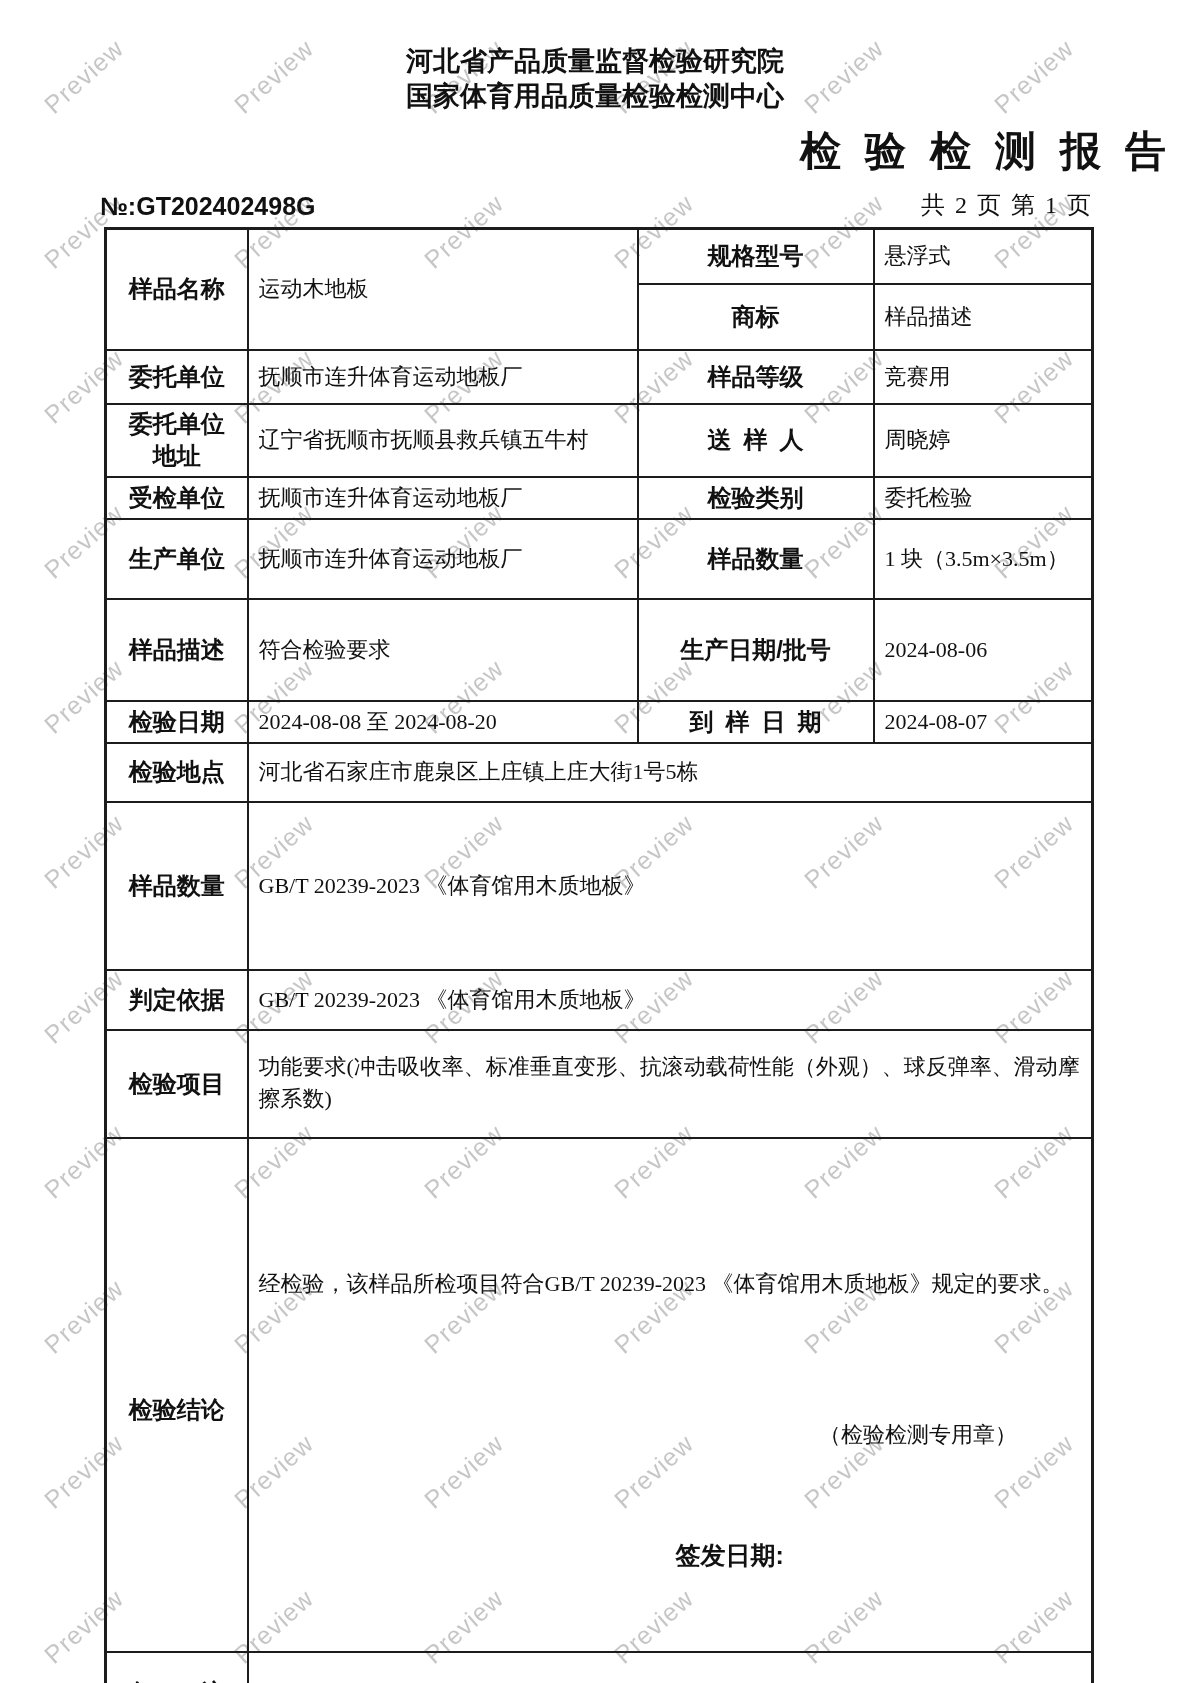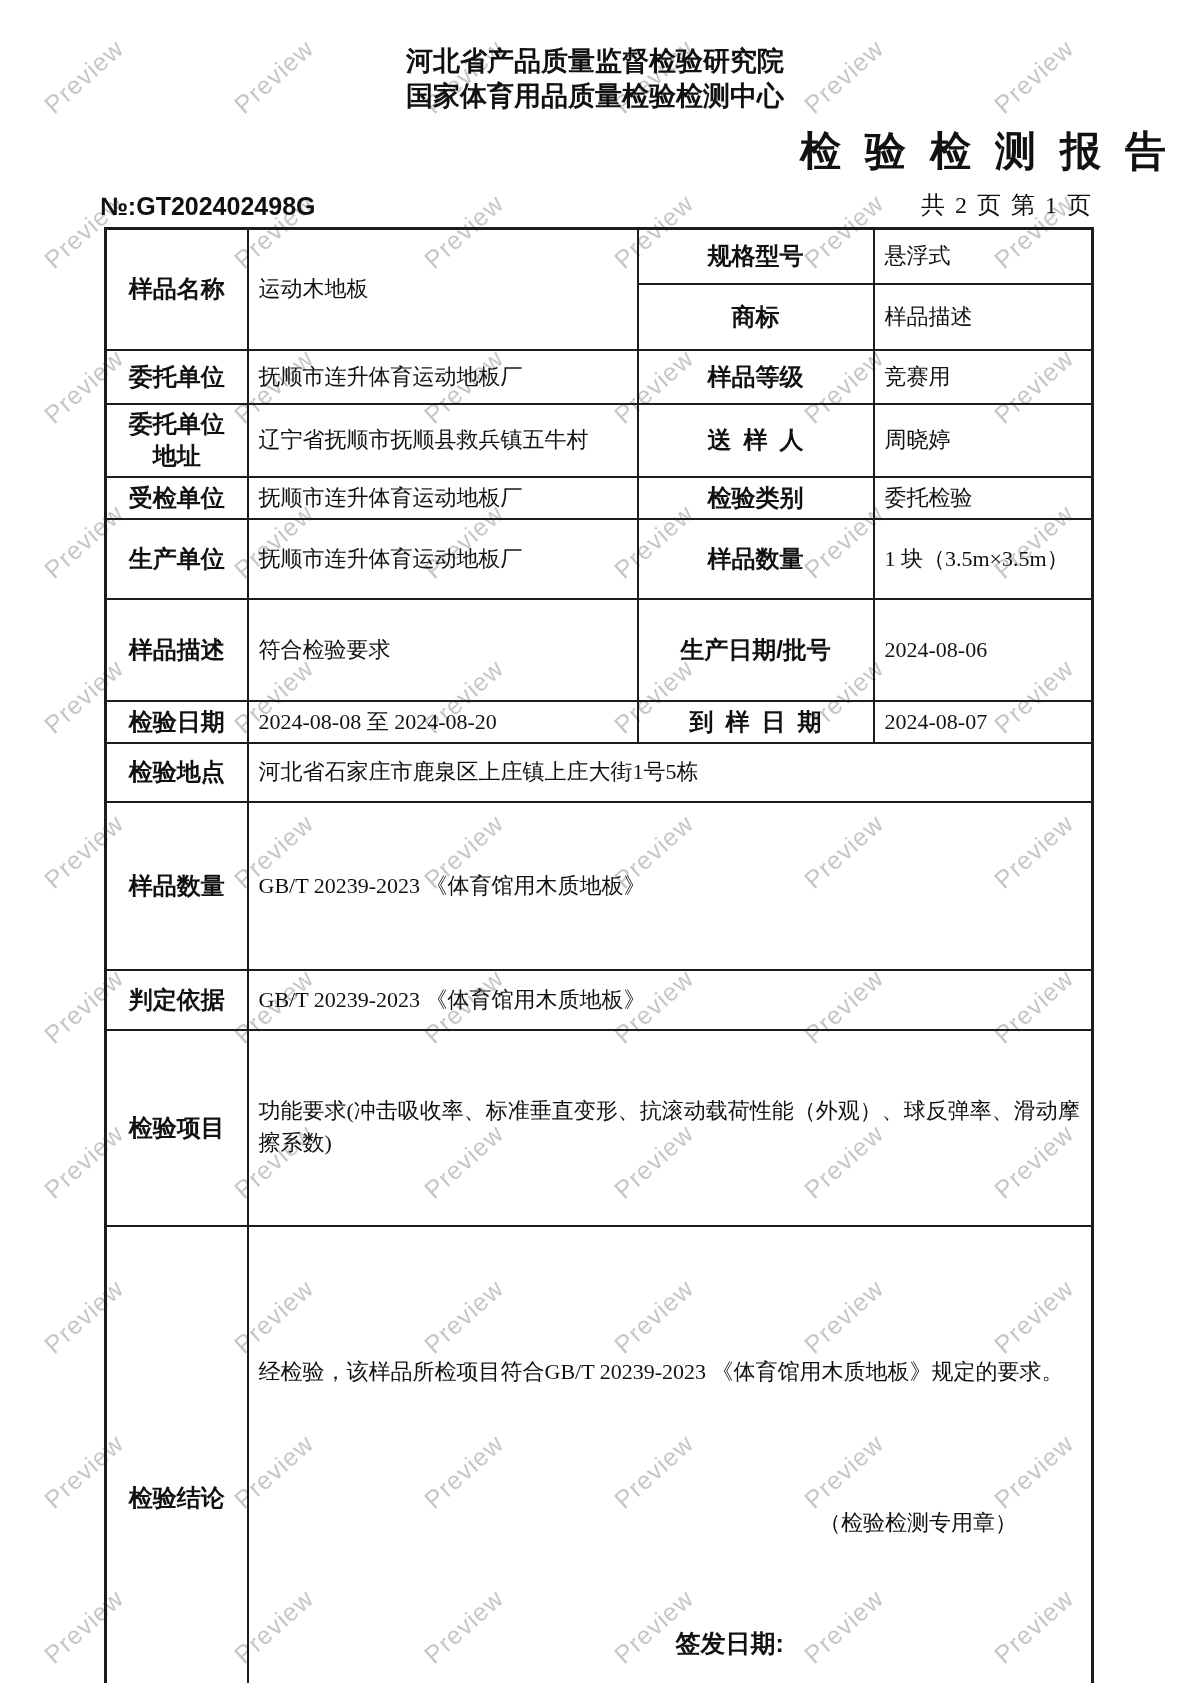--- a/index.html
+++ b/index.html
@@ -91,21 +91,21 @@
   tr.r1b  { height: 66px; }
   tr.r2   { height: 54px; }
   tr.r3   { height: 73px; }
   tr.r4   { height: 38px; margin-top: 48px; }
   tr.r5   { height: 80px; }
   tr.r6   { height: 102px; }
   tr.r7   { height: 34px; }
   tr.r8   { height: 59px; }
   tr.r9   { height: 168px; }
   tr.r10  { height: 60px; }
-  tr.r11  { height: 196px; }
+  tr.r11  { height: 108px; }
   tr.r12  { height: 218px; }
   tr.r13  { height: 83px; }
   td.items-val { vertical-align: top; padding-top: 3px; }
   td.concl-lab { vertical-align: top; padding-top: 30px; }
   td.concl-val { vertical-align: top; padding: 16px 10px; margin-top: 20px; }
   .concl-text  { margin-top: 50px; font-size: 22px; line-height: 30px; }
   .seal-note   { margin-top: 56px; text-align: right; padding-right: 64px; font-size: 22px; }
   .issue-date  {
     margin-top: 24px;
     text-align: center;

